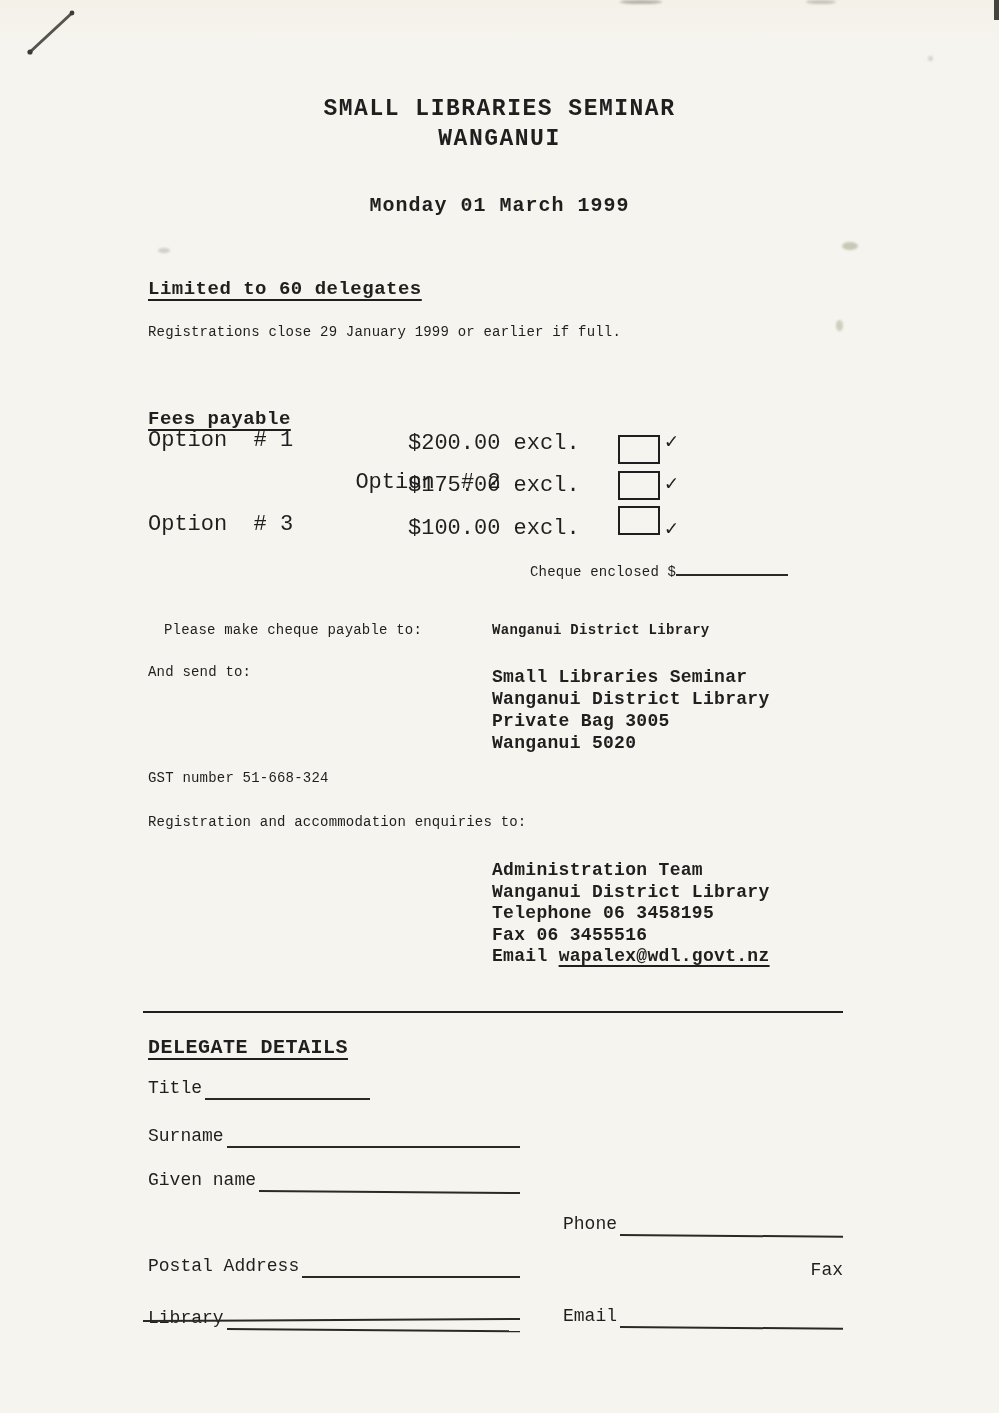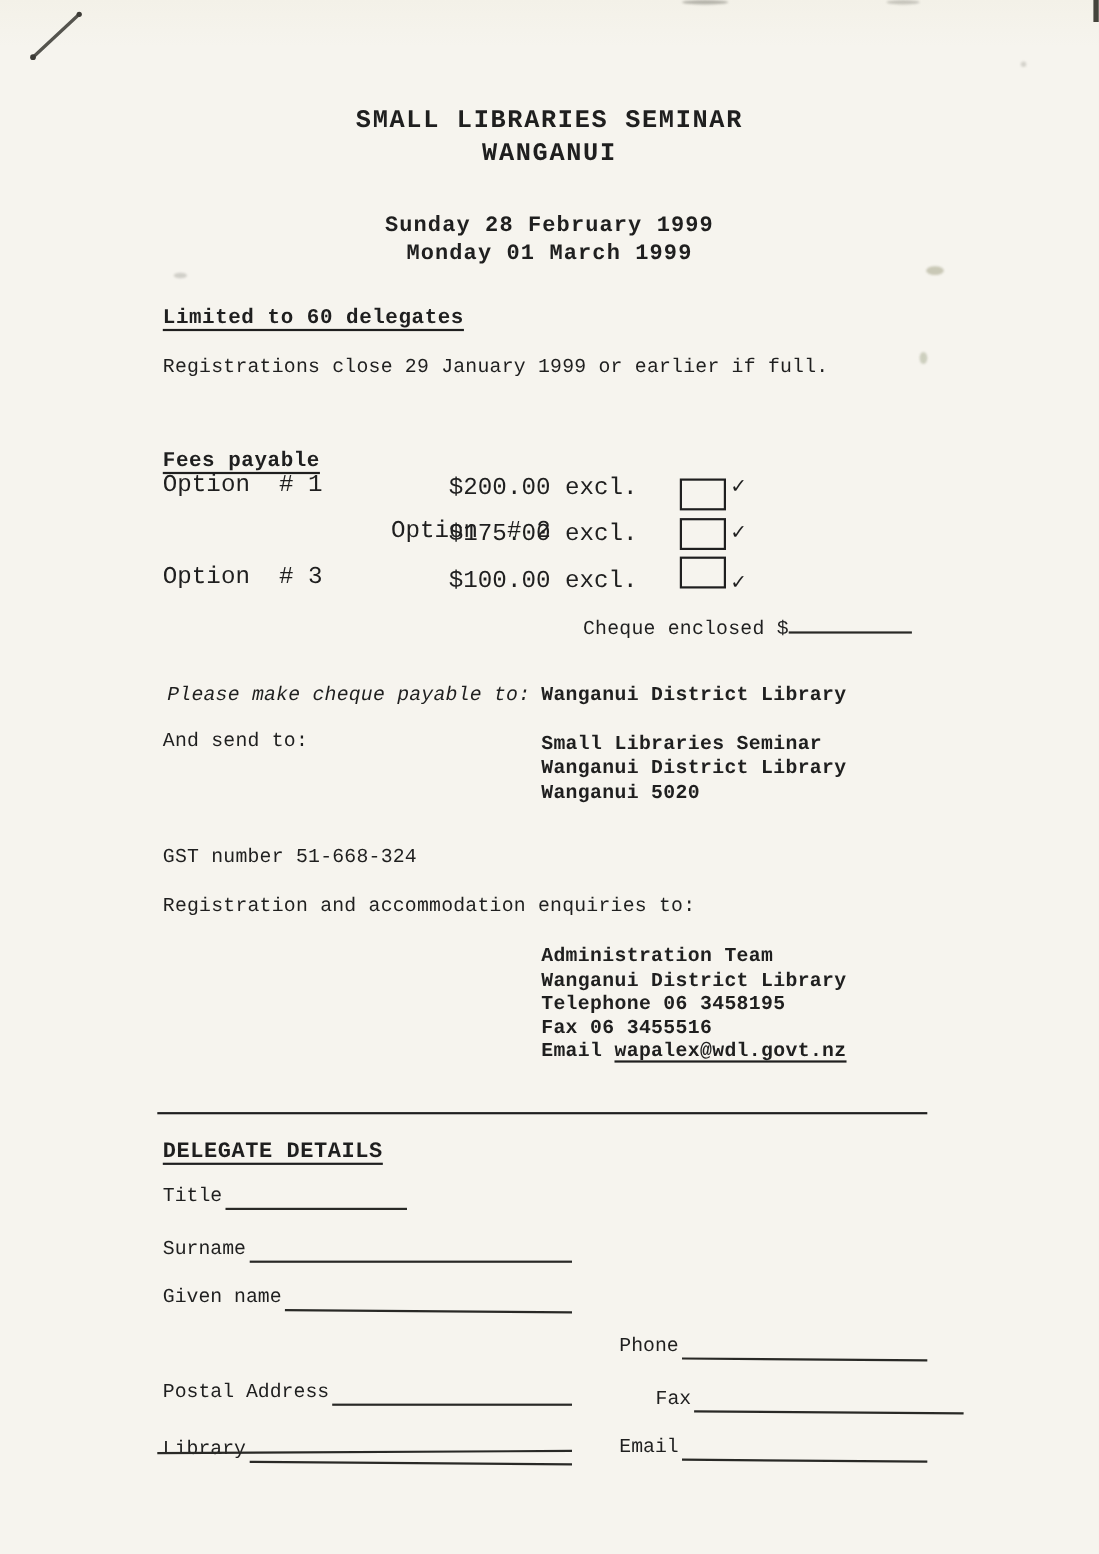--- a/index.html
+++ b/index.html
@@ -20,21 +20,21 @@
   .bold { font-weight: bold; }
   .doc-title { font-size: 23px; letter-spacing: 1.5px; line-height: 30px; font-weight: bold; }
   .dates { font-size: 20px; letter-spacing: 1px; line-height: 25px; font-weight: bold; }
   .heading-underline {
     font-size: 19px; font-weight: bold;
     text-decoration: underline;
     text-decoration-thickness: 2px;
     text-underline-offset: 5px;
     letter-spacing: 0.5px;
   }
-  .body-text { font-size: 18px; letter-spacing: 0.2px; }
+  .body-text { font-size: 14px; letter-spacing: 0.2px; }
   .opt-label, .opt-price { white-space: pre; font-size: 22px; }
   .checkbox {
     position: absolute;
     width: 38px; height: 25px;
     border: 2.5px solid #1f1f1f;
     background: transparent;
   }
   .checkmark { position: absolute; font-size: 21px; font-weight: bold; }
   .addr { line-height: 22px; font-weight: bold; letter-spacing: 0.3px; }
   .addr2 { line-height: 21.5px; font-weight: bold; letter-spacing: 0.3px; }
@@ -81,21 +81,20 @@
   <div class="speck" style="left:836px; top:320px; width:7px; height:11px; background:rgba(100,110,70,0.28);"></div>
   <div class="speck" style="left:158px; top:248px; width:12px; height:5px; background:rgba(60,60,50,0.20);"></div>
   <div class="speck" style="left:928px; top:56px; width:5px; height:5px; background:rgba(60,60,50,0.18);"></div>
 
   <div class="abs center doc-title" style="top:94px;">
     <div>SMALL LIBRARIES SEMINAR</div>
     <div>WANGANUI</div>
   </div>
 
   <div class="abs center dates" style="top:193px;">
-    <div>Sunday 28 February 1999</div>
     <div>Monday 01 March 1999</div>
   </div>
 
   <div class="abs heading-underline" style="left:148px; top:278px;">Limited to 60 delegates</div>
   <div class="abs body-text" style="left:148px; top:324px;">Registrations close 29 January 1999 or earlier if full.</div>
 
   <div class="abs heading-underline" style="left:148px; top:385px;margin-top:23px;">Fees payable</div>
 
   <div class="abs" style="left:148px; top:428px; width:560px; height:30px;">
     <span class="opt-label">Option  # 1</span>
@@ -113,27 +112,28 @@
     <span class="opt-label">Option  # 3</span>
     <span class="abs opt-price" style="left:260px; top:4px;">$100.00 excl.</span>
     <span class="checkbox" style="left:470px; top:-6px;"></span>
     <span class="checkmark" style="left:517px; top:4px;">✓</span>
   </div>
 
   <div class="abs body-text" style="left:530px; top:560px;">
     <span>Cheque enclosed $</span><span class="blank-inline"></span>
   </div>
 
-  <div class="abs body-text" style="left:152px; top:622px;font-style:italic;">Please make cheque payable to:</div>
+  <div class="abs body-text" style="left:164px; top:622px;">Please make cheque payable to:</div>
   <div class="abs body-text bold" style="left:492px; top:622px; letter-spacing:0.3px;">Wanganui District Library</div>
 
   <div class="abs body-text" style="left:148px; top:664px;">And send to:</div>
   <div class="abs addr" style="left:492px; top:666px;">
     <div>Small Libraries Seminar</div>
     <div>Wanganui District Library</div>
+    <div>Private Bag 3005</div>
     <div>Wanganui 5020</div>
   </div>
 
   <div class="abs body-text" style="left:148px; top:770px;">GST number 51-668-324</div>
 
   <div class="abs body-text" style="left:148px; top:814px;">Registration and accommodation enquiries to:</div>
   <div class="abs addr2" style="left:492px; top:860px;">
     <div>Administration Team</div>
     <div>Wanganui District Library</div>
     <div>Telephone 06 3458195</div>
@@ -169,21 +169,21 @@
   </div>
   <div class="abs fieldrow" style="left:563px; top:1210px; width:280px;">
     <span class="label">Phone</span>
     <span class="blank tilt"></span>
   </div>
 
   <div class="abs fieldrow" style="left:148px; top:1252px; width:372px;">
     <span class="label">Postal Address</span>
     <span class="blank"></span>
   </div>
-  <div class="abs fieldrow" style="left:596px; top:1258px; width:280px;">
+  <div class="abs fieldrow" style="left:563px; top:1258px; width:280px;flex-direction:column;">
     <span class="label">Fax</span>
     <span class="blank tilt"></span>
   </div>
 
   <div class="abs fieldrow" style="left:143px; top:1296px; width:377px;">
     <span class="blank tilt-n" style="margin-left:0;"></span>
   </div>
   <div class="abs fieldrow" style="left:563px; top:1302px; width:280px;">
     <span class="label">Email</span>
     <span class="blank tilt"></span>

